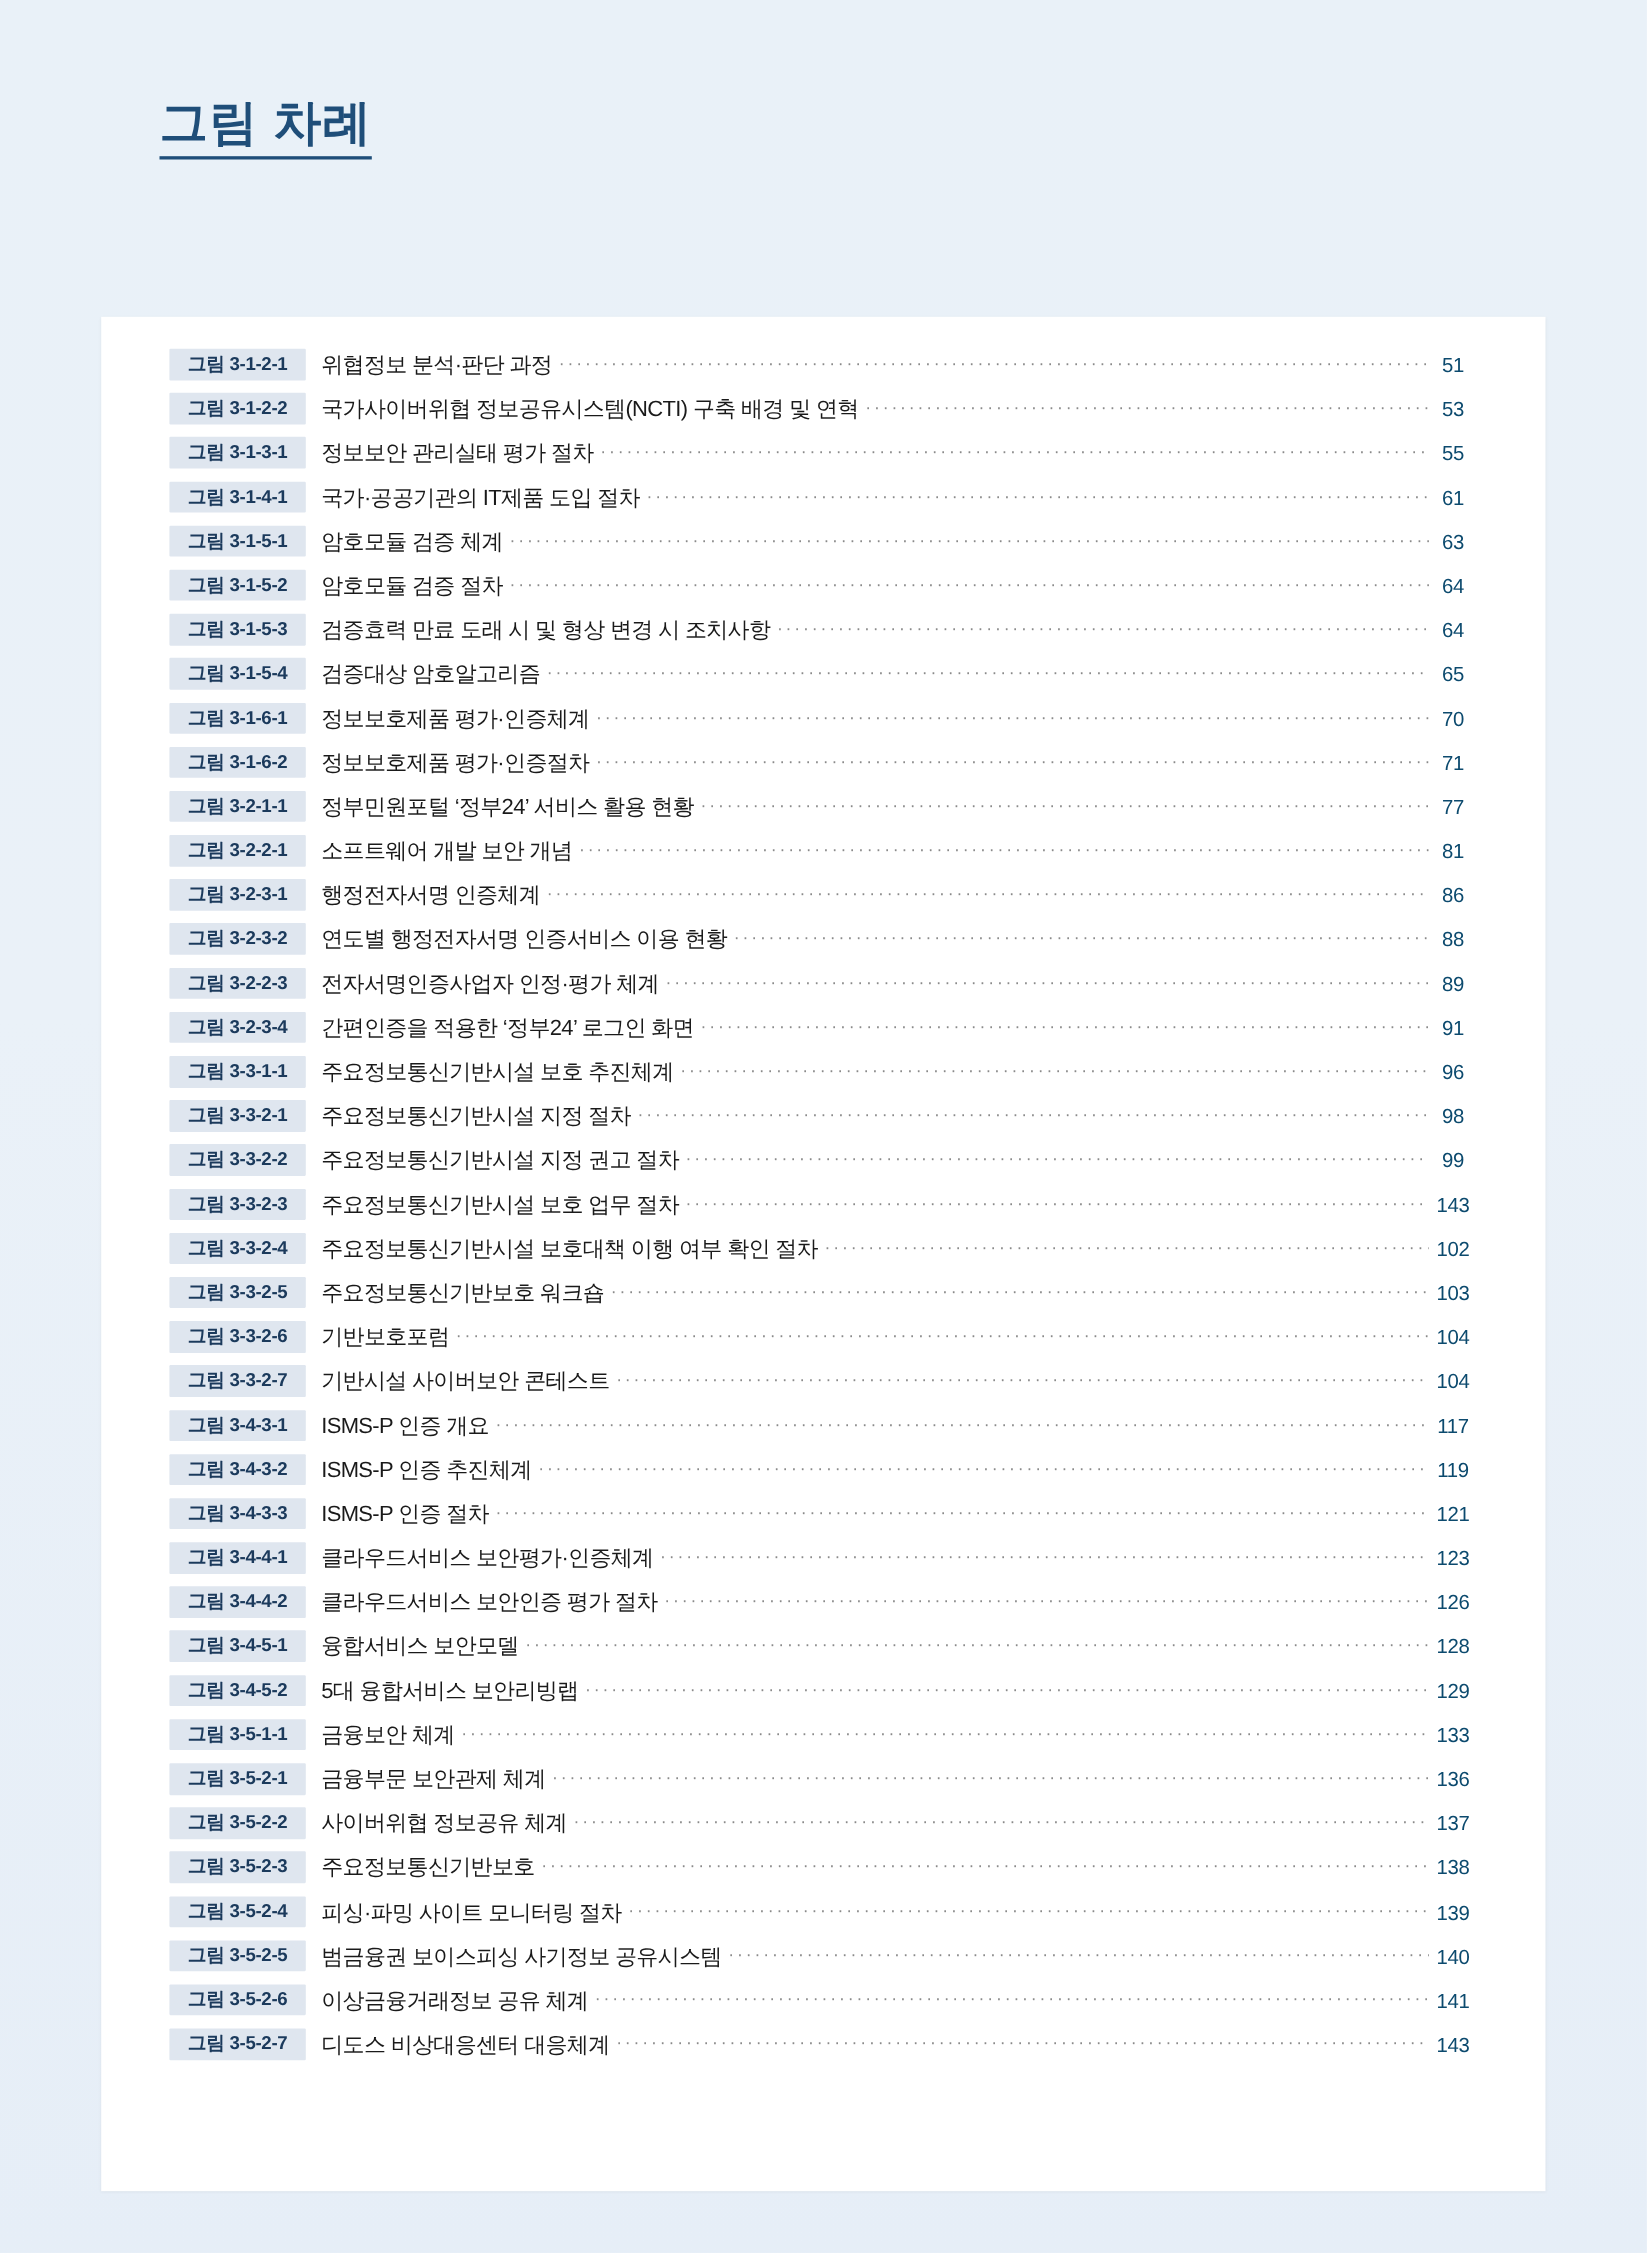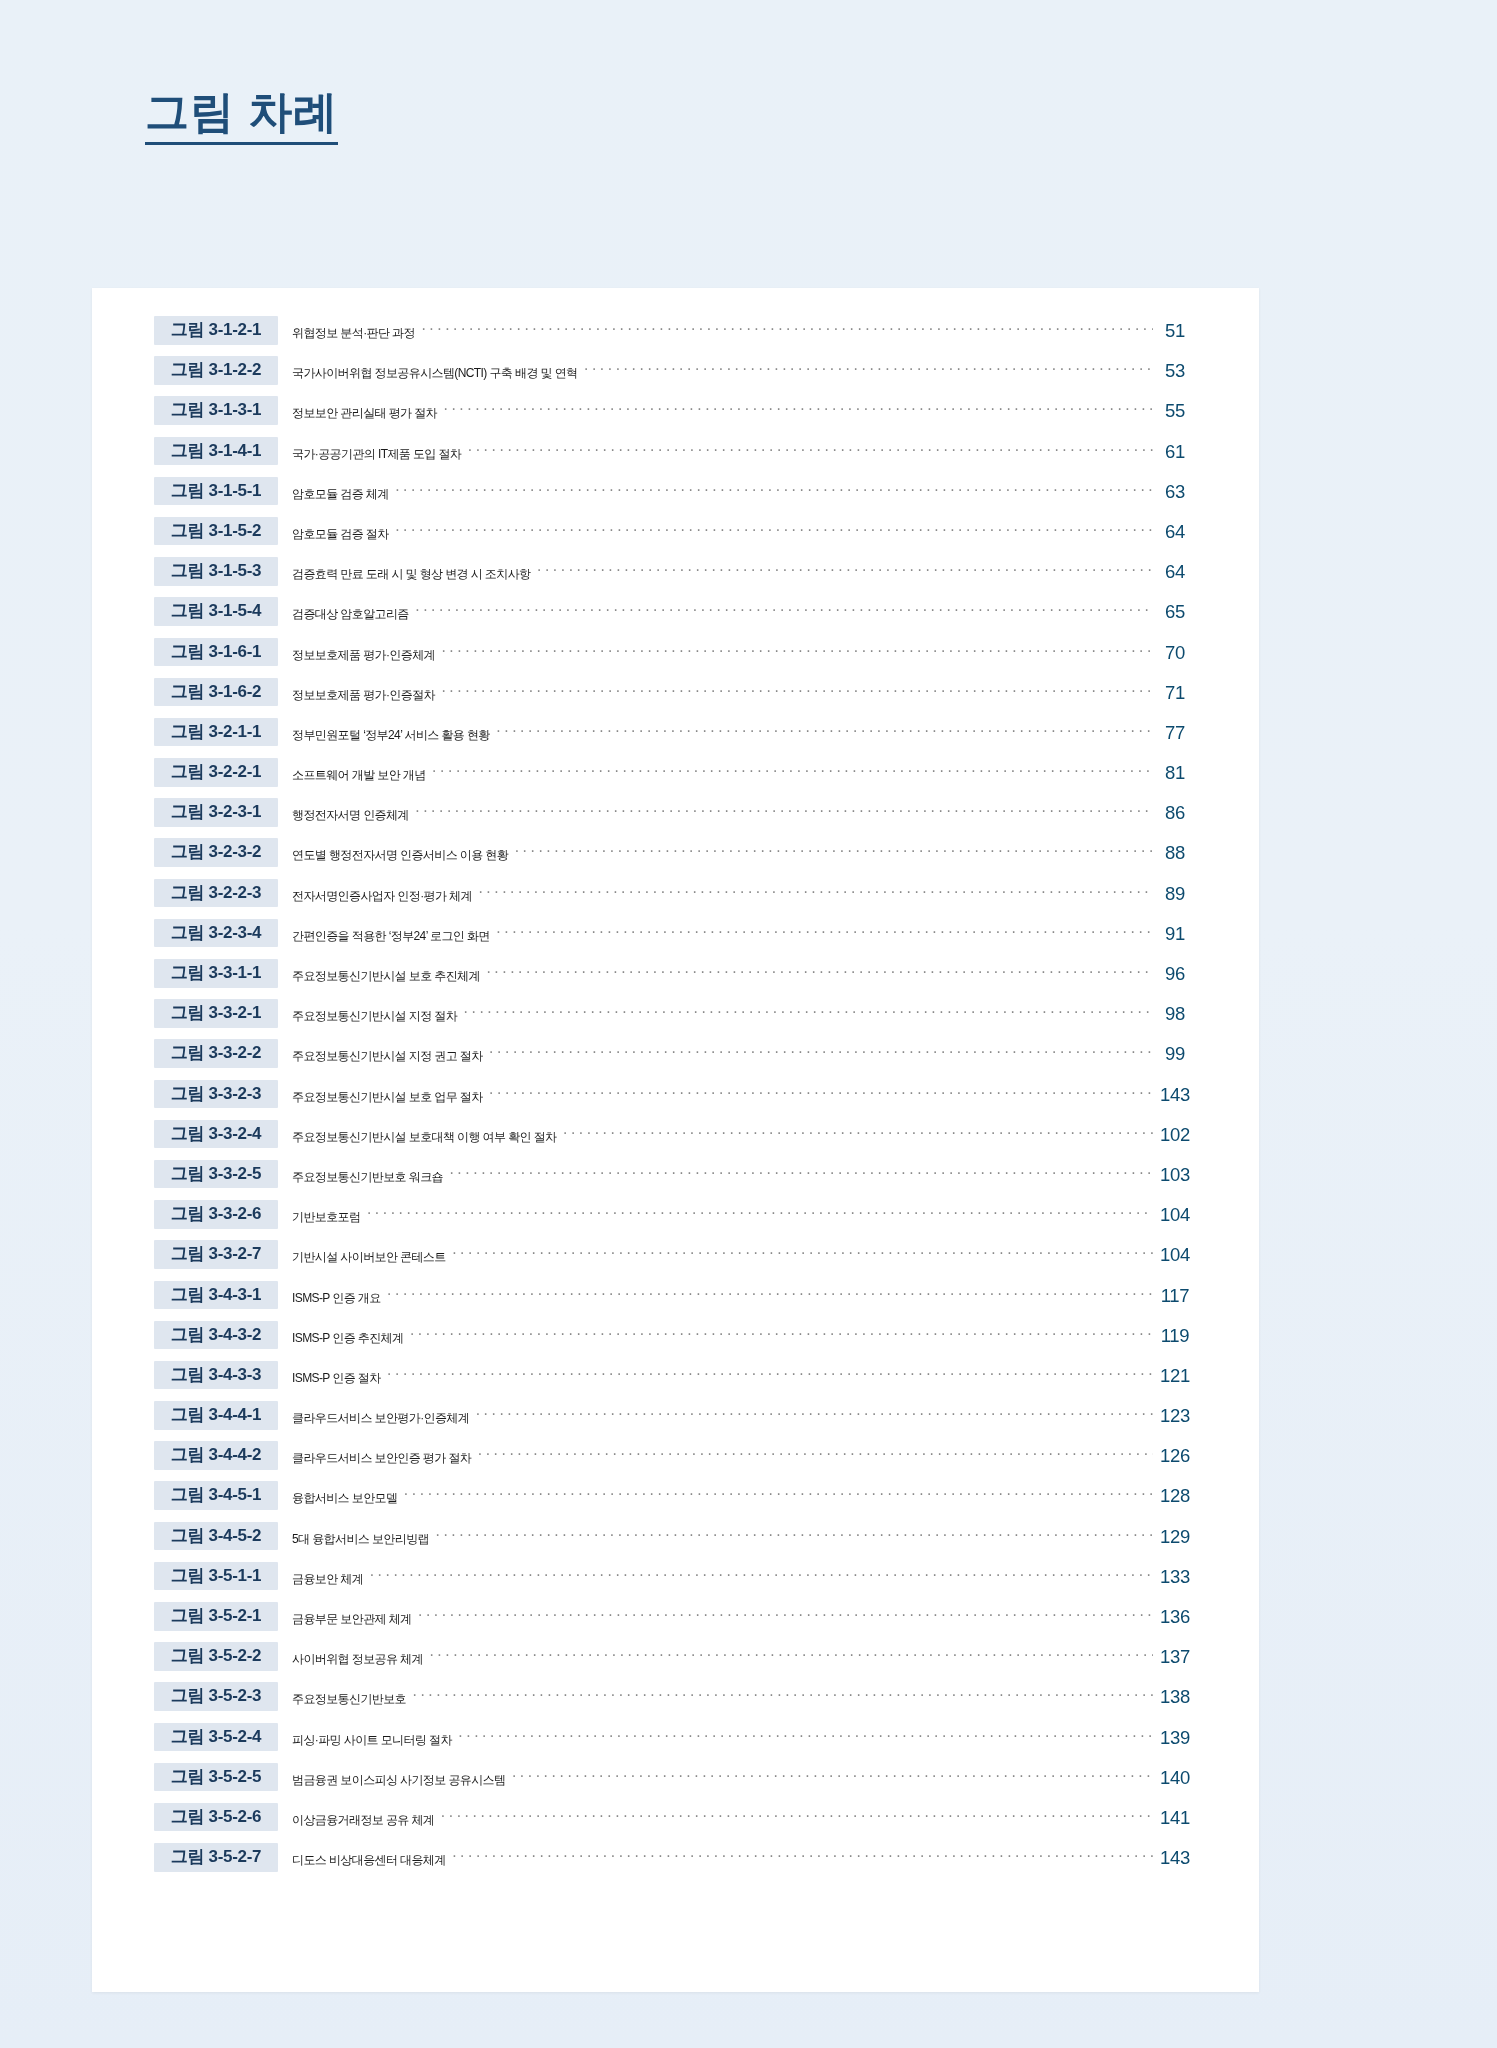--- a/index.html
+++ b/index.html
@@ -34,21 +34,21 @@
     letter-spacing: 1px;
     border-bottom: 3px solid #1f4e79;
     padding-bottom: 6px;
     line-height: 1.1;
     margin-left: 37px;
   }
   .list-card {
     position: absolute;
     left: 92px;
     top: 288px;
-    width: 1167px;
+    width: 1313px;
     height: 1704px;
     background: #ffffff;
     box-shadow: 0 1px 3px rgba(0,0,0,0.06);
   }
   .list-inner {
     padding: 30px 62px 20px 62px;
   }
   .row {
     display: flex;
     align-items: baseline;
@@ -65,21 +65,21 @@
     padding: 4px 0 5px 0;
     letter-spacing: -0.3px;
     line-height: 1.15;
     border-radius: 1px;
     position: relative;
     top: -2px;
   }
   .title {
     flex: 0 0 auto;
     padding-left: 14px;
-    font-size: 12px;
+    font-size: 20px;
     color: #1a1a1a;
     letter-spacing: -0.6px;
     white-space: nowrap;
   }
   .dots {
     flex: 1 1 auto;
     overflow: hidden;
     white-space: nowrap;
     color: #8a8a8a;
     font-size: 16px;

